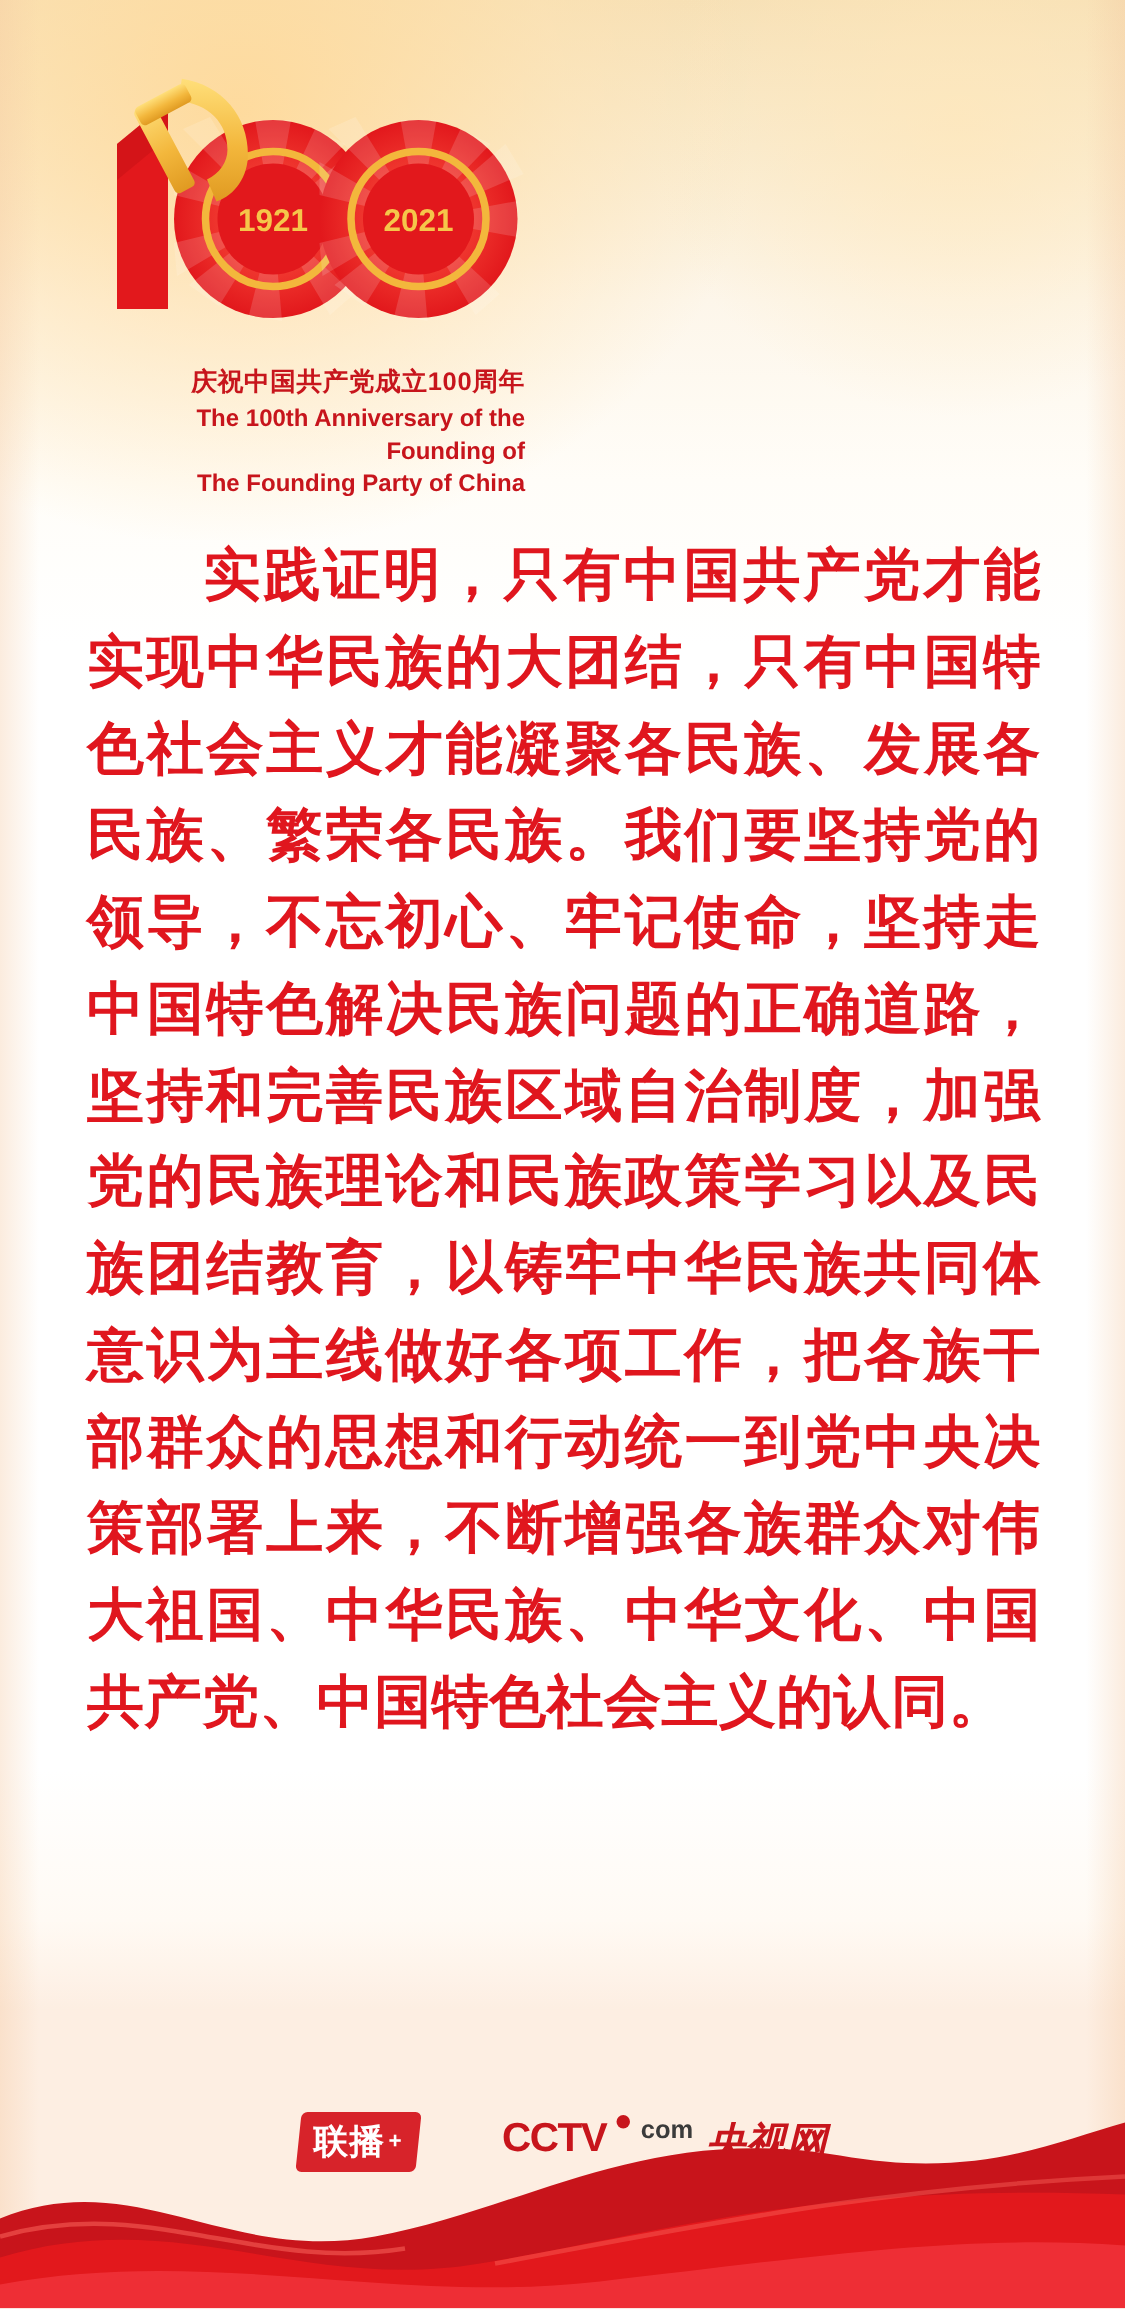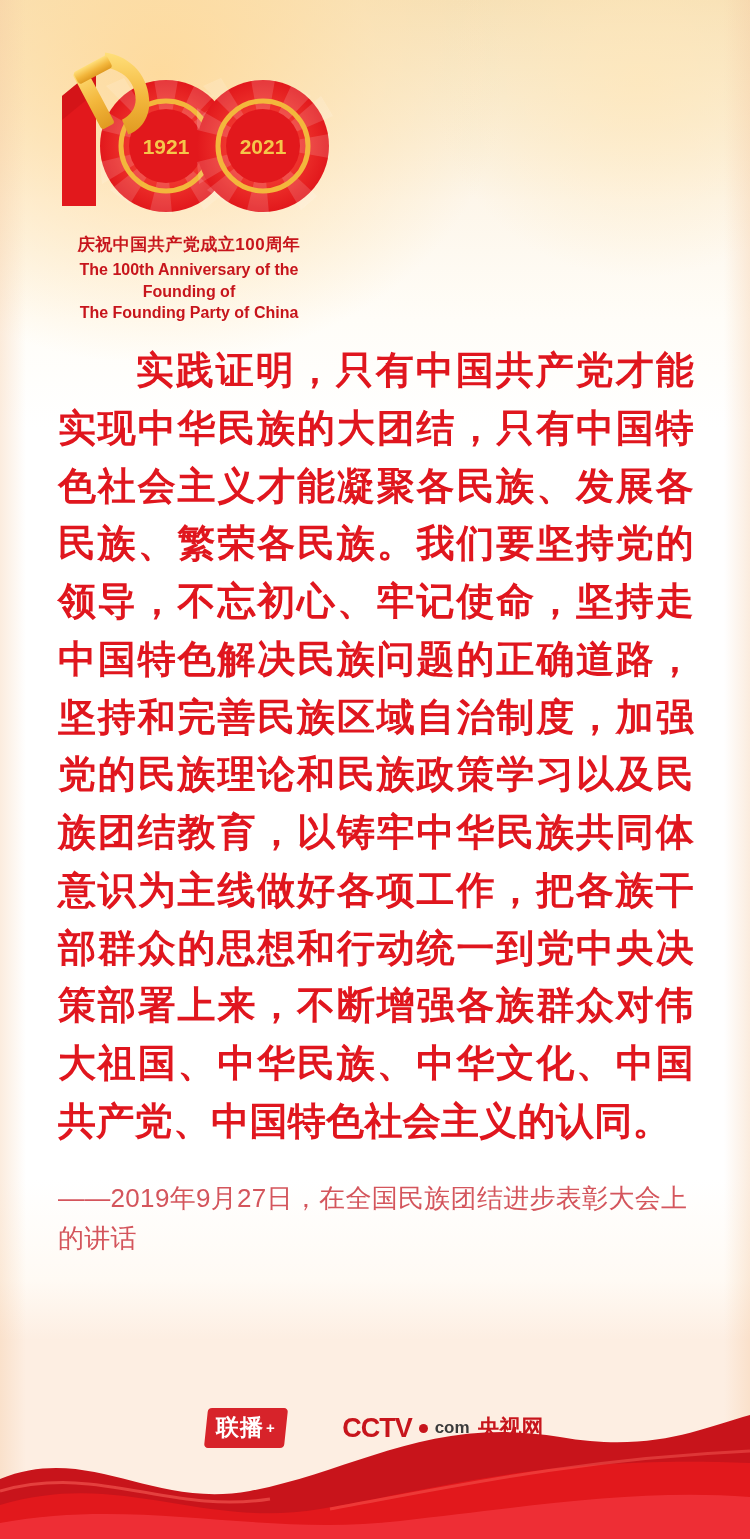--- a/index.html
+++ b/index.html
@@ -47,28 +47,28 @@
     top: 0; bottom: 0;
     width: 26px;
     pointer-events: none;
   }
   .side-band-left { left: 0; background: linear-gradient(90deg, rgba(244,200,160,0.35), rgba(255,255,255,0)); }
   .side-band-right { right: 0; background: linear-gradient(270deg, rgba(244,200,160,0.35), rgba(255,255,255,0)); }
 
   
   .emblem {
     position: absolute;
-    left: 44px;
+    left: 60px;
     top: 34px;
     width: 290px;
   }
   .emblem svg { display: block; }
   .emblem-text {
-    margin-top: 10px;
-    text-align: center;
+    margin-top: 20px;
+    text-align: right;
     width: 290px;
   }
   .emblem-cn {
     color: #c7151c;
     font-size: 17px;
     font-weight: bold;
     letter-spacing: 0.5px;
     line-height: 1.3;
   }
   .emblem-en {
@@ -76,21 +76,21 @@
     font-size: 16px;
     font-weight: bold;
     line-height: 1.35;
     margin-top: 3px;
   }
 
   
   .quote {
     position: absolute;
     left: 58px;
-    top: 342px;
+    top: 356px;
     width: 636px;
     color: #e0161e;
     font-size: 38px;
     font-weight: bold;
     line-height: 1.52;
     text-align: justify;
     text-justify: inter-ideograph;
     letter-spacing: 0.3px;
   }
   .quote-indent { display: inline-block; width: 76px; }
@@ -130,39 +130,38 @@
     transform: skewX(-6deg);
   }
   .logo-lianbo span { transform: skewX(6deg); display: inline-block; }
   .logo-lianbo .plus {
     font-size: 15px;
     vertical-align: super;
     margin-left: 2px;
   }
   .logo-cctv {
     display: inline-flex;
-    align-items: center;
     gap: 6px;
     color: #c7151c;
     font-weight: bold;
   }
   .cctv-mark {
     font-size: 27px;
     letter-spacing: -1px;
     font-family: "Liberation Sans", "DejaVu Sans", sans-serif;
   }
   .cctv-dot {
     width: 9px; height: 9px;
     background: #c7151c;
     border-radius: 50%;
     display: inline-block;
     margin: 0 1px 0 1px;
   }
   .cctv-com { font-size: 17px; color: #3b3b3b; font-weight: bold; }
-  .cctv-cn { font-size: 22px; color: #c7151c; font-weight: bold; margin-left: 2px; }
+  .cctv-cn { font-size: 27px; color: #c7151c; font-weight: bold; margin-left: 2px; font-style: italic; }
 
   
   .silk {
     position: absolute;
     left: 0; right: 0; bottom: 0;
     height: 180px;
     overflow: hidden;
     pointer-events: none;
   }
   .silk svg { display: block; width: 100%; height: 100%; }
@@ -245,21 +244,20 @@
       <div class="emblem-cn">庆祝中国共产党成立100周年</div>
       <div class="emblem-en">
         <div>The 100th Anniversary of the Founding of</div>
         <div>The Founding Party of China</div>
       </div>
     </div>
   </div>
 
   <div class="quote"><span class="quote-indent"></span><span>实践证明，只有中国共产党才能实现中华民族的大团结，只有中国特色社会主义才能凝聚各民族、发展各民族、繁荣各民族。我们要坚持党的领导，不忘初心、牢记使命，坚持走中国特色解决民族问题的正确道路，坚持和完善民族区域自治制度，加强党的民族理论和民族政策学习以及民族团结教育，以铸牢中华民族共同体意识为主线做好各项工作，把各族干部群众的思想和行动统一到党中央决策部署上来，不断增强各族群众对伟大祖国、中华民族、中华文化、中国共产党、中国特色社会主义的认同。</span></div>
 
-  <div class="source">——2019年9月27日，在全国民族团结进步表彰大会上的讲话</div>
 
   <div class="footer-logos">
     <div class="logo-lianbo">
       <span>联播</span>
         <span class="plus">+</span>
     </div>
     <div class="logo-cctv">
       <span class="cctv-mark">CCTV</span>
       <span class="cctv-dot"></span>
       <span class="cctv-com">com</span>

